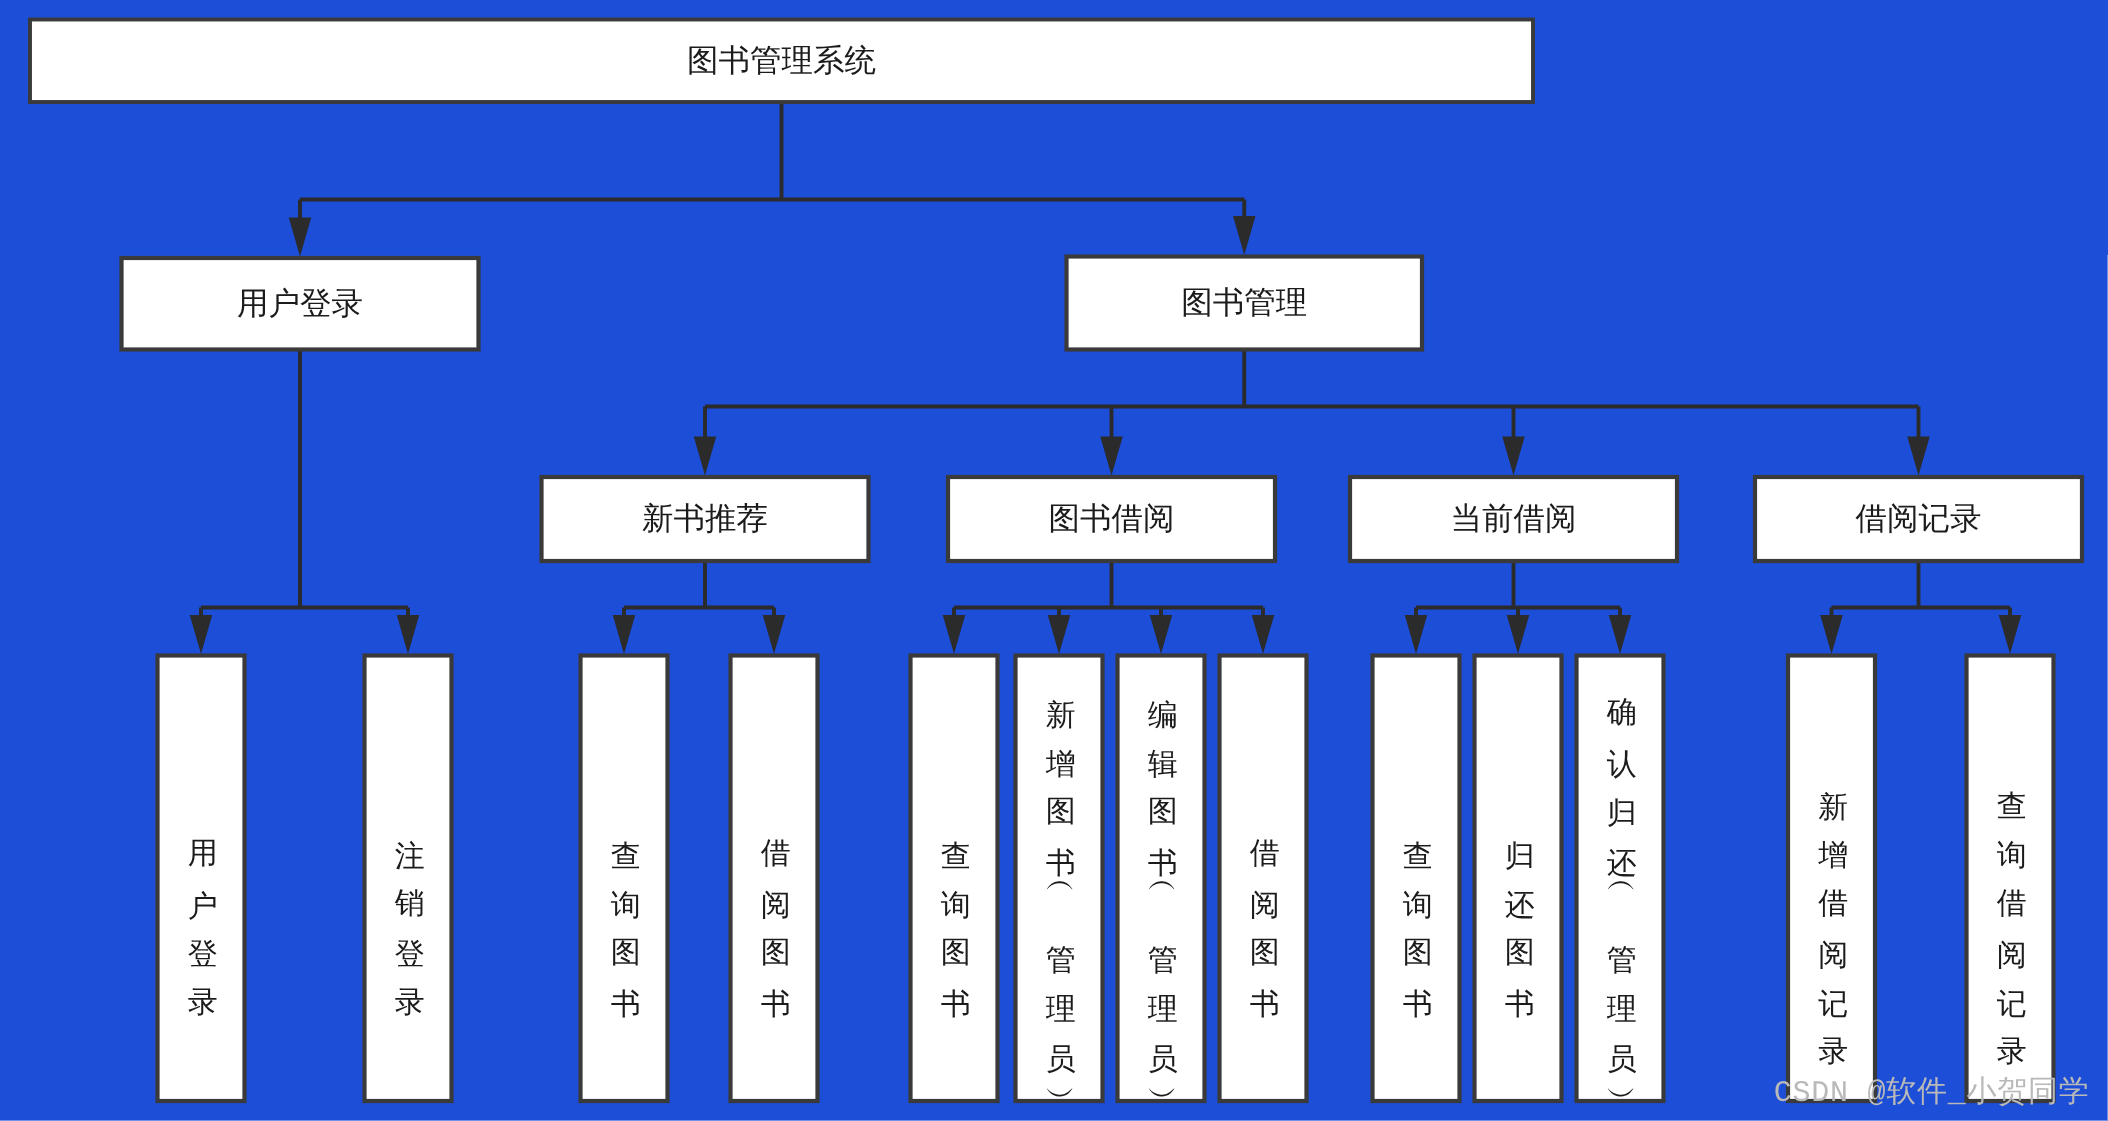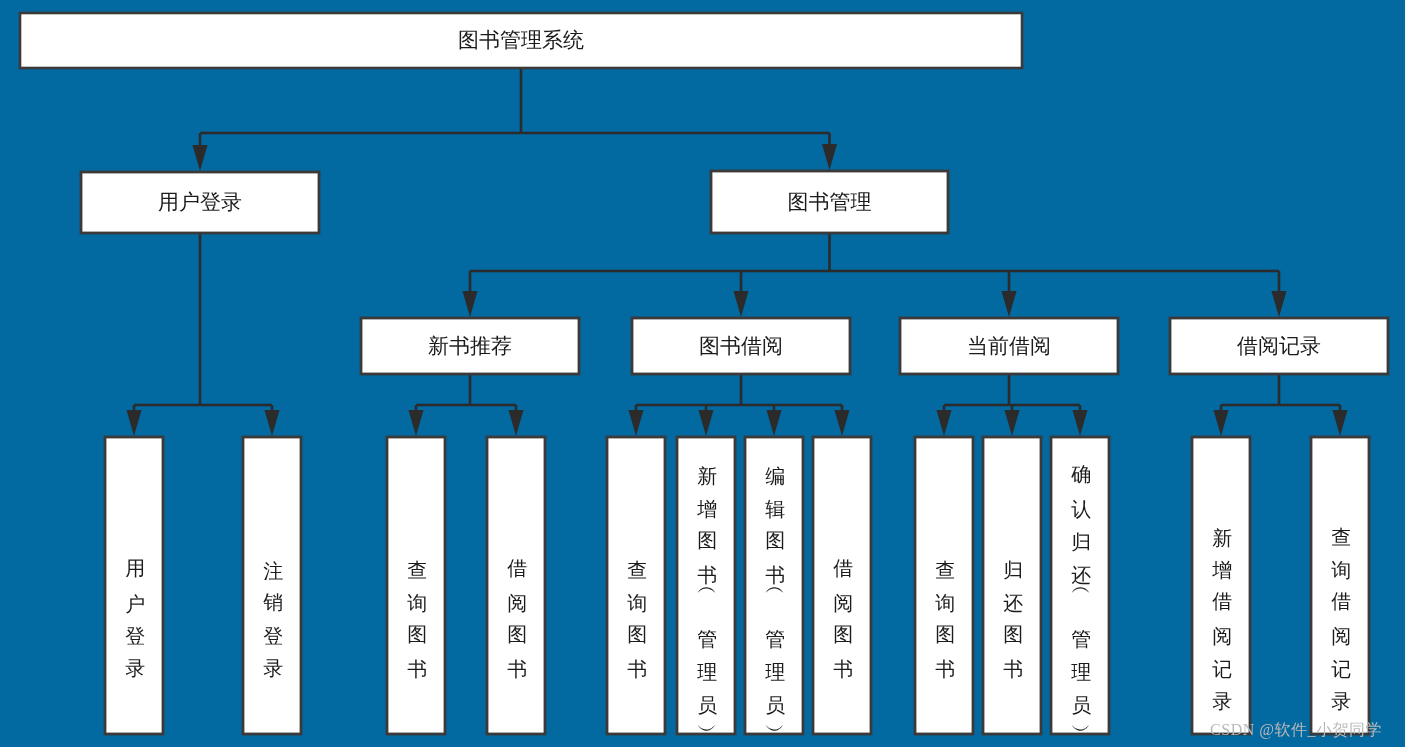--- a/index.html
+++ b/index.html
@@ -11,21 +11,21 @@
   body {
     width: 1405px;
     height: 747px;
     font-family: "Liberation Sans", "DejaVu Sans", sans-serif;
     overflow: hidden;
   }
   #diagram-root {
     position: relative;
     width: 1405px;
     height: 747px;
-    background: #0369a1;
+    background: #1d4ed8;
   }
   svg.diagram-canvas {
     position: absolute;
     top: 0;
     left: 0;
     width: 1405px;
     height: 747px;
     display: block;
   }
   .node-box {
@@ -54,24 +54,24 @@
     stroke: #2b2b2b;
     stroke-width: 2.6;
     fill: none;
   }
   .arrow-head {
     fill: #2b2b2b;
     stroke: none;
   }
   .watermark {
     position: absolute;
-    right: 23px;
+    right: 12px;
     bottom: 6px;
-    font-family: Liberation Serif, serif;
-    font-size: 16px;
+    font-family: Liberation Mono, monospace;
+    font-size: 20px;
     color: #b9b9b9;
     letter-spacing: 0.5px;
     white-space: nowrap;
     user-select: none;
   }
 </style>
 </head>
 <body>
 
 <div id="diagram-root">

